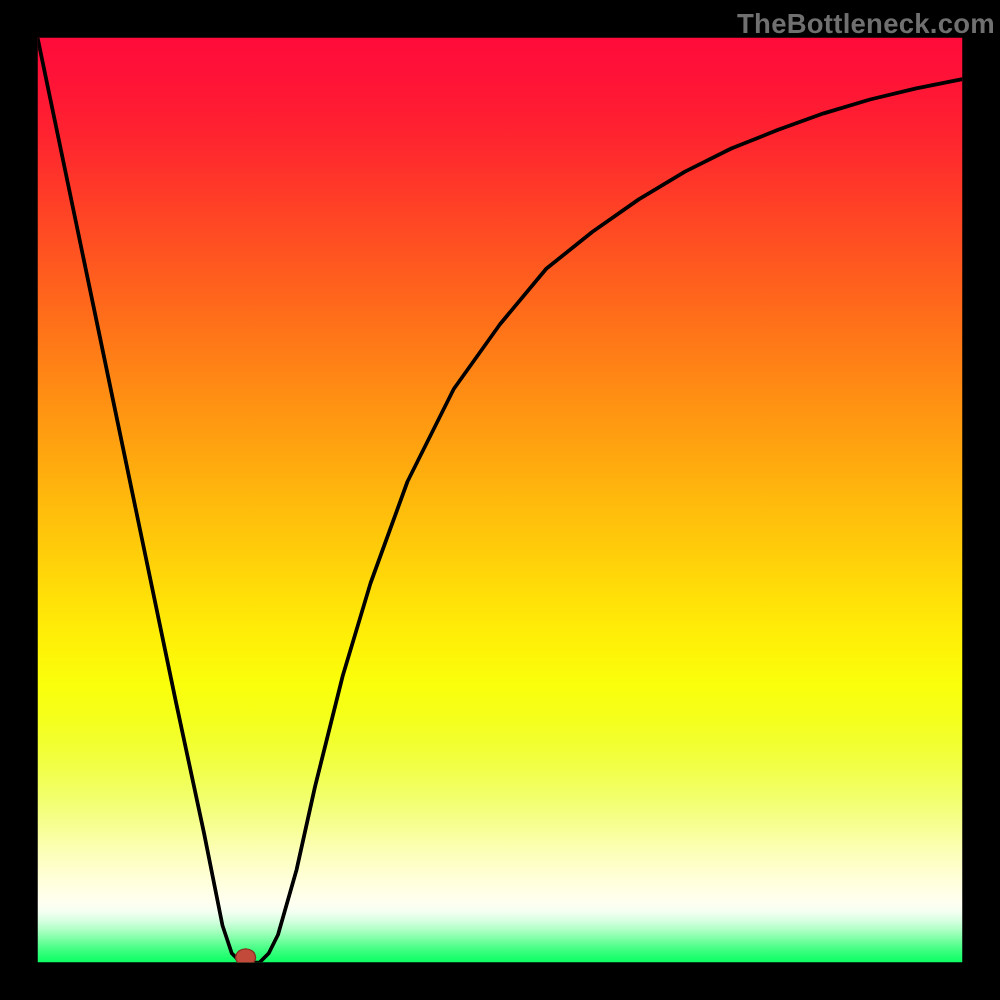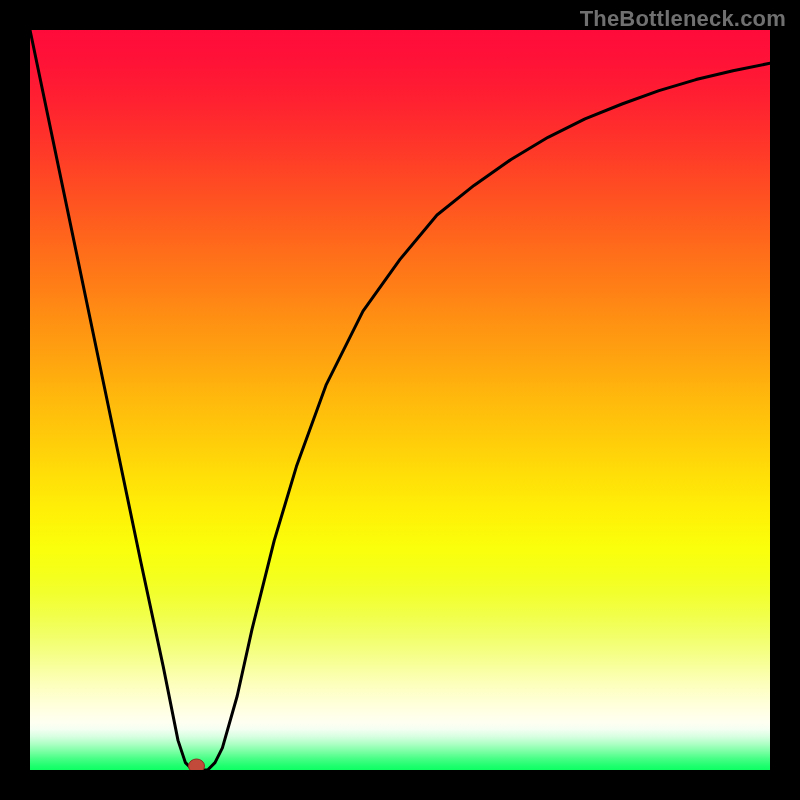--- a/index.html
+++ b/index.html
@@ -7,21 +7,21 @@
     padding: 0;
     width: 800px;
     height: 800px;
     background: #000;
     position: relative;
     font-family: Arial, Helvetica, sans-serif;
   }
   .watermark {
     position: absolute;
     top: 6px;
-    right: 14px;
+    right: 4px;
     color: #707070;
     font-size: 22px;
     font-weight: 600;
     letter-spacing: 0.2px;
     z-index: 10;
   }
   .frame {
     position: absolute;
     left: 30px;
     top: 30px;

